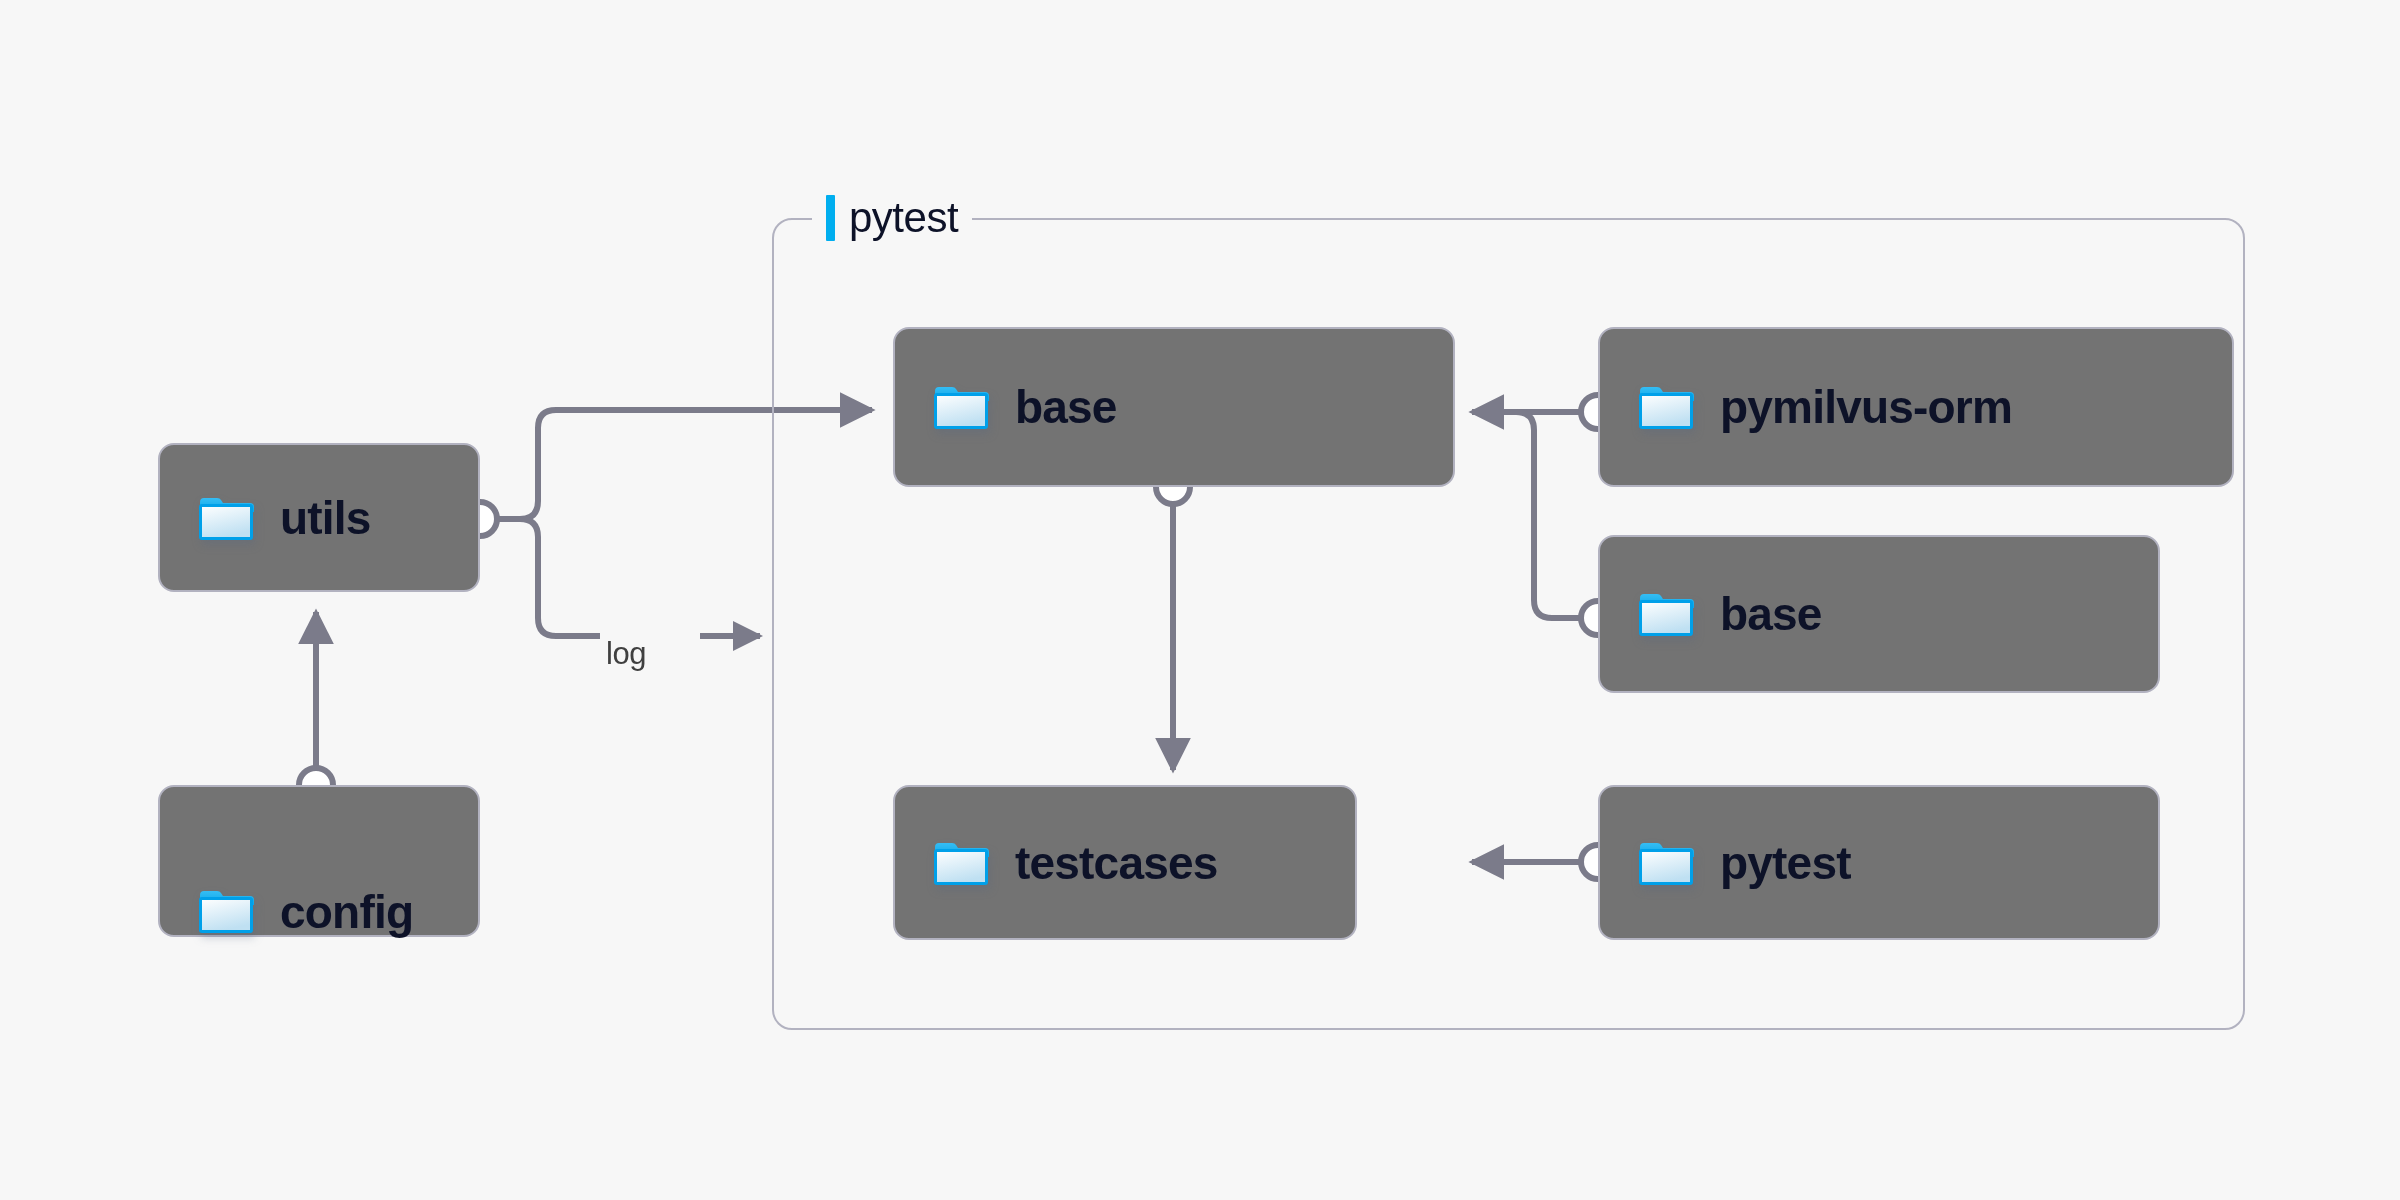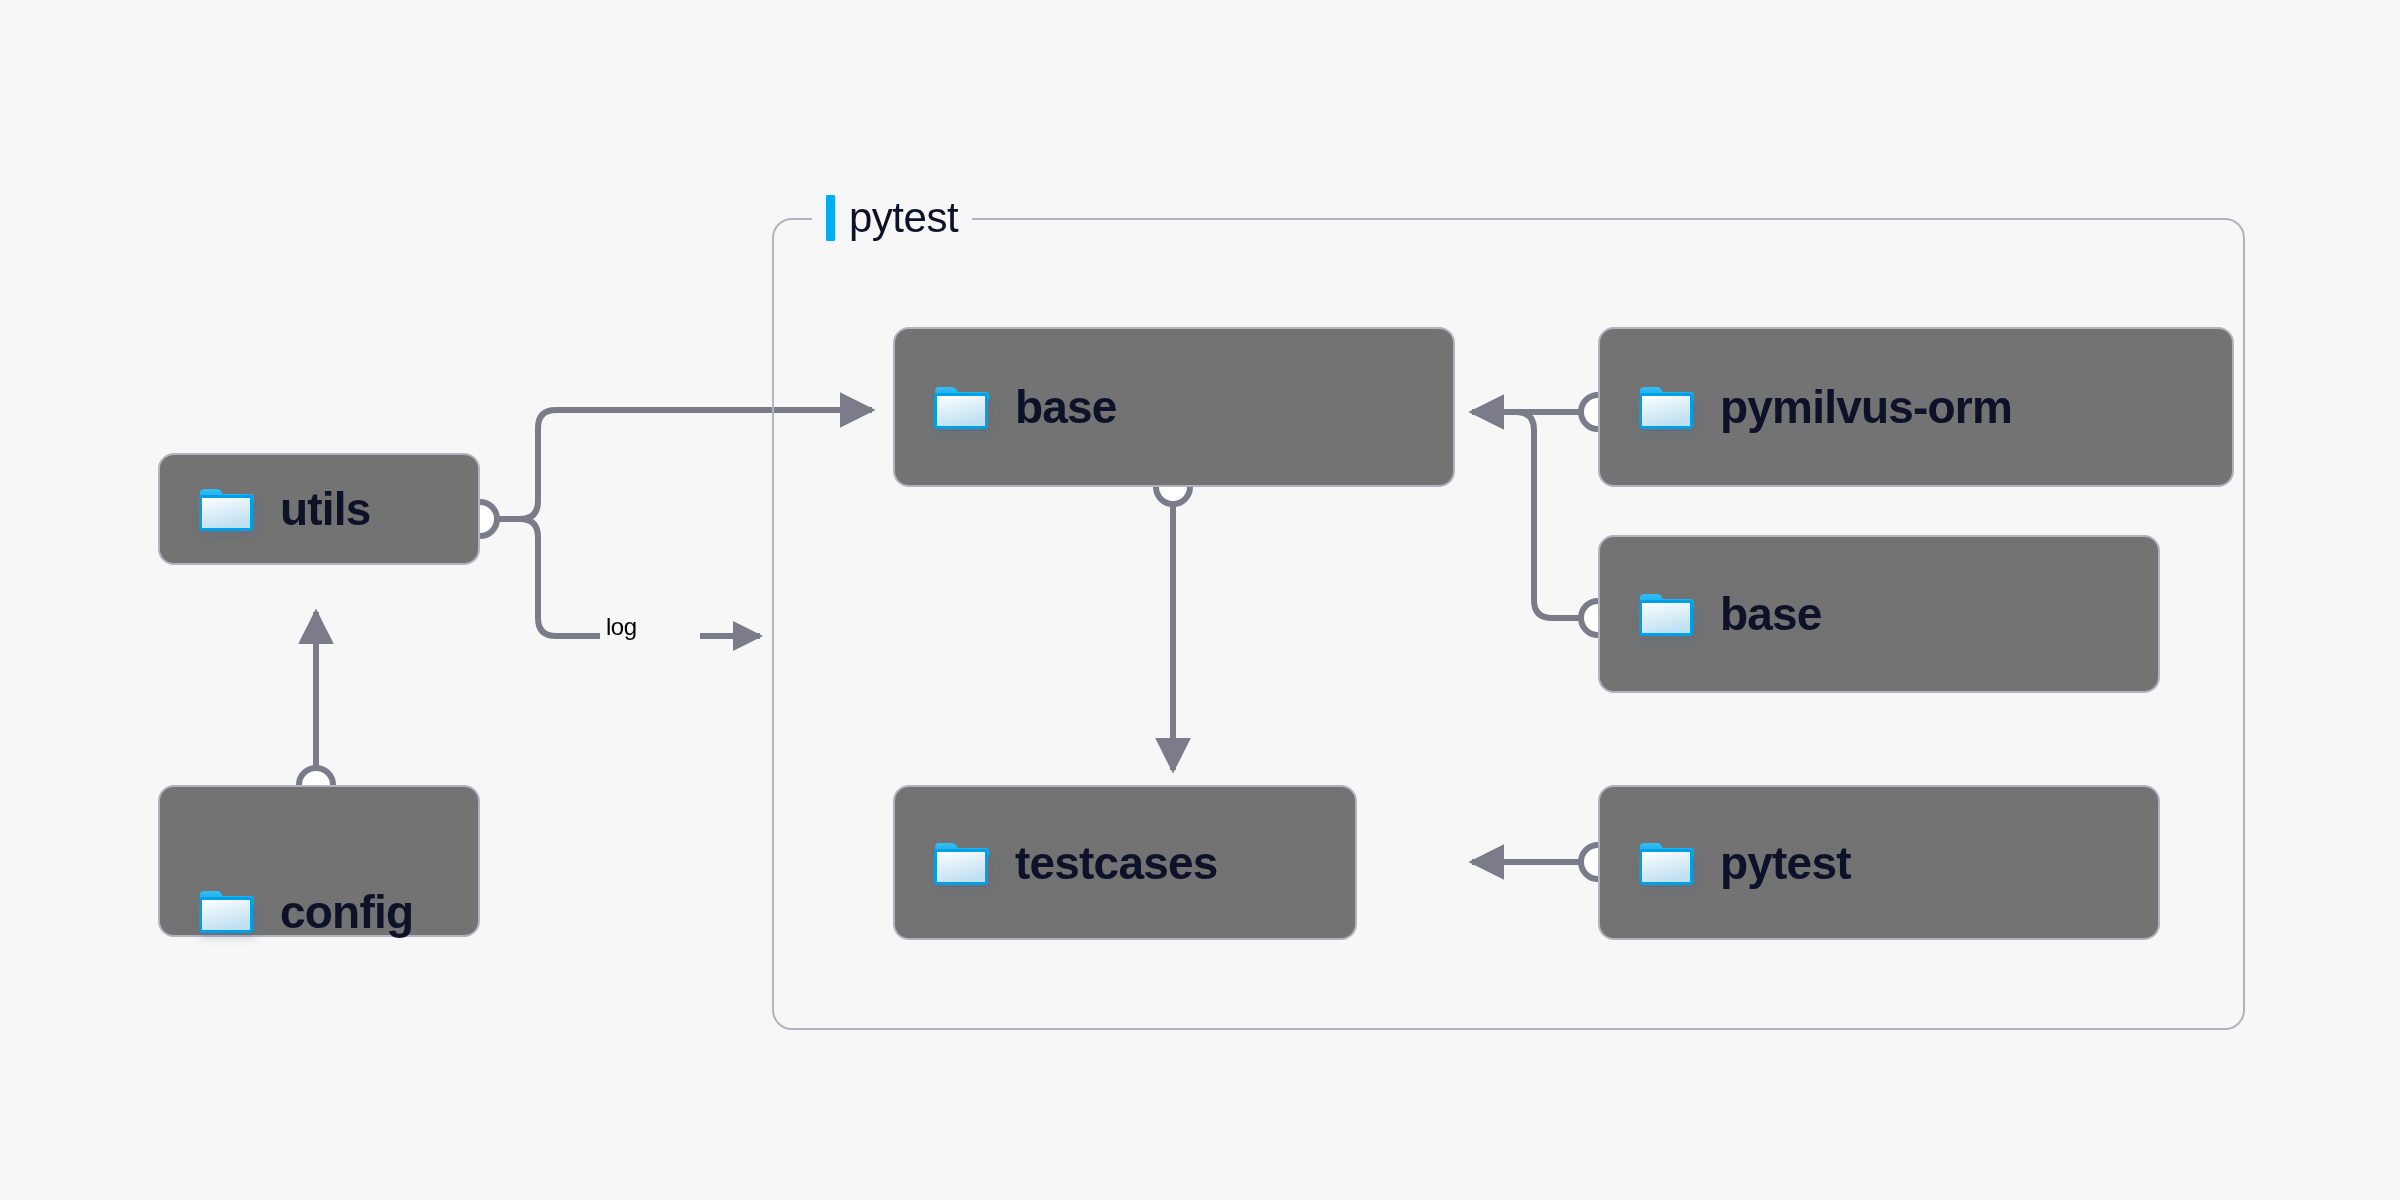--- a/index.html
+++ b/index.html
@@ -80,25 +80,26 @@
   .folder-icon {
     flex: 0 0 auto;
     width: 56px;
     height: 48px;
     position: relative;
     filter: drop-shadow(2px 5px 4px rgba(80,100,130,0.25));
   }
   
   .edge-label {
     position: absolute;
-    font-size: 24px;
-    color: #000000;
+    font-size: 31px;
+    color: #404040;
     letter-spacing: -0.5px;
     line-height: 1;
     white-space: nowrap;
+    margin-top: 23px;
   }
 </style>
 </head>
 <body>
 
 <div id="stage">
 
   <svg id="wires" viewBox="0 0 2400 1200" xmlns="http://www.w3.org/2000/svg">
     <defs>
       <marker id="arrow" viewBox="0 0 10 10" refX="9" refY="5" markerWidth="6" markerHeight="6" orient="auto-start-reverse">
@@ -153,21 +154,21 @@
   </svg>
 
   <div class="group-box" style="left:772px; top:218px; width:1473px; height:812px;"></div>
   <div class="group-label" style="left:812px; top:191px;">
     <span class="group-bar"></span>
     <span class="group-title">pytest</span>
   </div>
 
   <div class="edge-label" style="left:606px; top:615px;">log</div>
 
-  <div class="node" style="left:158px; top:443px; width:322px; height:112px;margin-top:10px;">
+  <div class="node" style="left:158px; top:443px; width:322px; height:149px;">
     <span class="folder-icon">
       <svg viewBox="0 0 56 48" width="56" height="48" xmlns="http://www.w3.org/2000/svg">
         <path d="M2 8 q0-4 4-4 h13 q3 0 4 2 l2 3 h27 q4 0 4 4 v5 H2 z" fill="url(#folderTab)"></path>
         <rect x="2.5" y="11.5" width="51" height="33" rx="1.5" fill="url(#folderBody)" stroke="#00a0e9" stroke-width="3"></rect>
       </svg>
     </span>
     <span class="node-label">utils</span>
   </div>
 
   <div class="node" style="left:158px; top:785px; width:322px; height:152px;align-items:flex-end;">

